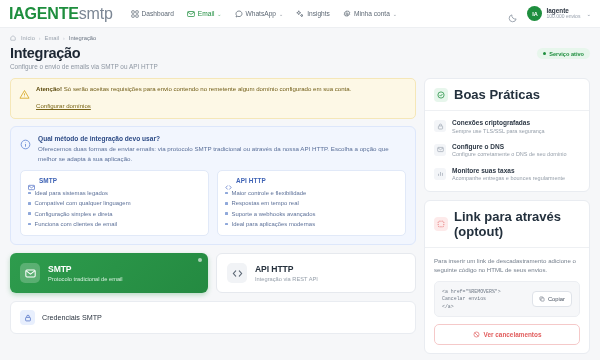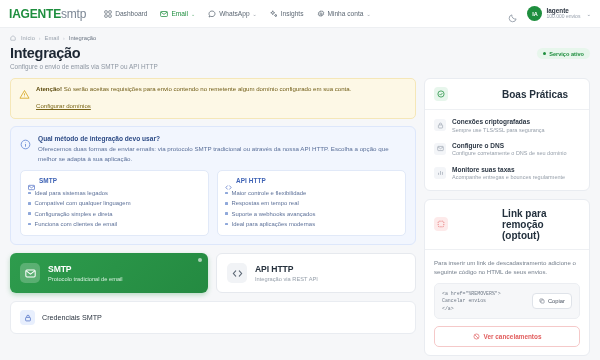--- a/index.html
+++ b/index.html
@@ -12,21 +12,21 @@
   }
   .page { width: 600px; height: 360px; position: relative; background: #f6f7f9; }
 
   
   .topbar {
     height: 28px; background: #ffffff;
     display: flex; align-items: center;
     padding: 0 9px;
     border-bottom: 1px solid #edeff2;
   }
-  .logo { font-size: 12px; font-weight: 700; letter-spacing: -0.2px; white-space: nowrap; }
+  .logo { font-size: 16px; font-weight: 700; letter-spacing: -0.2px; white-space: nowrap; }
   .logo .g { color: #1e8e3e; }
   .logo .s { color: #7b8694; font-weight: 400; }
 
   .nav { display: flex; align-items: center; gap: 13px; margin-left: 18px; }
   .nav-item {
     display: flex; align-items: center; gap: 3px;
     font-size: 6.6px; color: #5d6874; white-space: nowrap;
     cursor: pointer;
   }
   .nav-item.active { color: #1e8e3e; }
@@ -166,21 +166,21 @@
   .panel { background: #fff; border: 1px solid #e9ecf1; border-radius: 6px; overflow: hidden; }
   .panel + .panel { margin-top: 8px; }
   .p-head { display: flex; align-items: center; gap: 6px; padding: 8px 9px; }
   .p-head .ph-ico {
     width: 14px; height: 14px; border-radius: 4px;
     display: flex; align-items: center; justify-content: center; flex: 0 0 auto;
   }
   .ph-green { background: #e7f6ec; }
   .ph-red { background: #fdeaea; }
   .p-head .ph-ico svg { width: 8px; height: 8px; }
-  .p-title { font-size: 10px; font-weight: 700; color: #23303d; margin-left: 48px; }
+  .p-title { font-size: 13px; font-weight: 700; color: #23303d; }
   .p-body { border-top: 1px solid #eef0f3; padding: 8px 9px; }
 
   .tip { display: flex; gap: 6px; align-items: flex-start; }
   .tip + .tip { margin-top: 8px; }
   .tip-ico {
     width: 12px; height: 12px; border-radius: 3px; background: #f3f5f8;
     display: flex; align-items: center; justify-content: center; flex: 0 0 auto; margin-top: 1px;
   }
   .tip-ico svg { width: 7px; height: 7px; }
   .tip-title { font-size: 6.5px; font-weight: 600; color: #2d3845; }
@@ -513,21 +513,21 @@
         </div>
       </div>
 
       <div class="panel">
         <div class="p-head">
           <span class="ph-ico ph-red">
             <svg viewBox="0 0 16 16" fill="none" stroke="#e15c5c" stroke-width="1.4" stroke-dasharray="2.6 1.8">
               <rect x="2.4" y="2.4" width="11.2" height="11.2" rx="2.2"></rect>
             </svg>
           </span>
-          <span class="p-title">Link para remoção (optout)</span>
+          <span class="p-title">Link para através (optout)</span>
         </div>
         <div class="p-body">
           <div class="opt-desc">Para inserir um link de descadastramento adicione o seguinte código no HTML de seus envios.</div>
           <div class="code-row">
             <code class="code">&lt;a href="%REMOVER%"&gt;
 Cancelar envios
 &lt;/a&gt;</code>
             <span class="copy-btn">
               <span>
                 <svg viewBox="0 0 16 16" fill="none" stroke="#6b7280" stroke-width="1.5">

